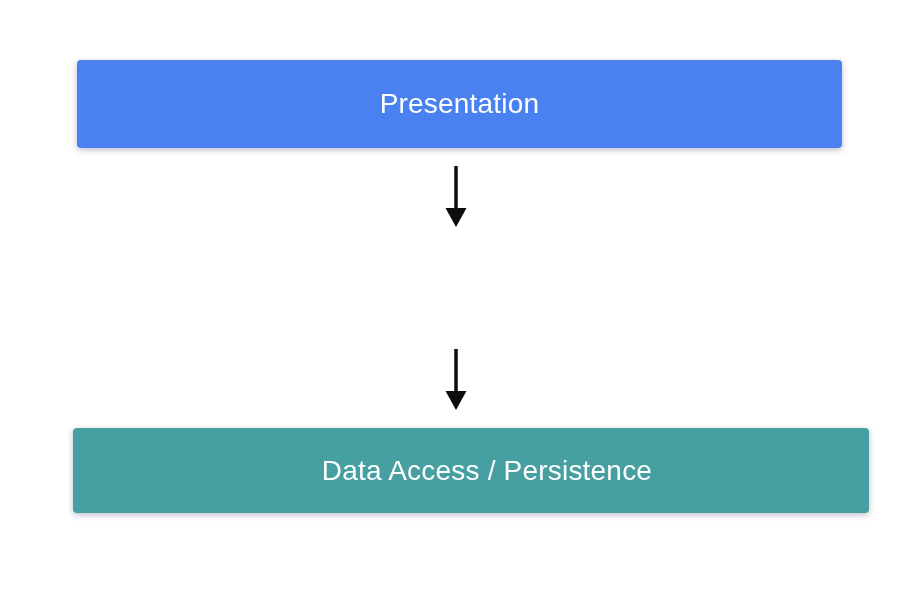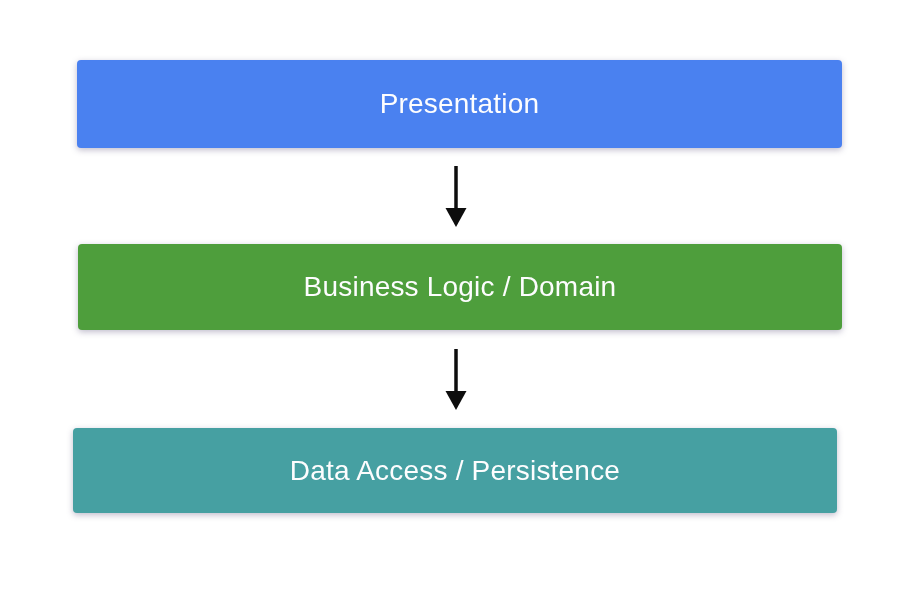--- a/index.html
+++ b/index.html
@@ -18,21 +18,21 @@
   .layer-box {
     position: absolute;
     border-radius: 4px;
     box-shadow: 0 2px 6px rgba(90, 80, 120, 0.38);
     display: flex;
     align-items: center;
     justify-content: center;
   }
   .box-presentation { left: 77px; top: 60px;  width: 765px; height: 88px; }
   .box-business     { left: 78px; top: 244px; width: 764px; height: 86px; }
-  .box-data         { left: 73px; top: 428px; width: 764px; height: 85px; }
+  .box-data         { left: 73px; top: 428px; width: 764px; height: 85px; padding-left: 32px; }
   .layer-label {
     font-size: 28px;
     font-weight: 400;
     letter-spacing: 0.2px;
     white-space: nowrap;
   }
   .arrow {
     position: absolute;
     width: 24px;
     height: 64px;
@@ -47,23 +47,20 @@
 
   <div class="layer-box box-presentation" style="background: rgb(74, 129, 240);">
     <span class="layer-label" style="color: rgb(253, 253, 254);">Presentation</span>
   </div>
 
   <svg class="arrow arrow-1" viewBox="0 0 24 64">
     <line x1="12" y1="2" x2="12" y2="46" stroke-width="3.5" style="stroke: rgb(13, 13, 13);"></line>
     <polygon points="1.5,44 22.5,44 12,63" style="fill: rgb(13, 13, 13);"></polygon>
   </svg>
 
-  <div class="layer-box box-business" style="background: rgb(78, 158, 60);">
-    <span class="layer-label" style="color: rgb(253, 253, 254);">Business Logic / Domain</span>
-  </div>
 
   <svg class="arrow arrow-2" viewBox="0 0 24 64">
     <line x1="12" y1="2" x2="12" y2="46" stroke-width="3.5" style="stroke: rgb(13, 13, 13);"></line>
     <polygon points="1.5,44 22.5,44 12,63" style="fill: rgb(13, 13, 13);"></polygon>
   </svg>
 
   <div class="layer-box box-data" style="background: rgb(70, 160, 162);">
     <span class="layer-label" style="color: rgb(253, 253, 254);">Data Access / Persistence</span>
   </div>
 

